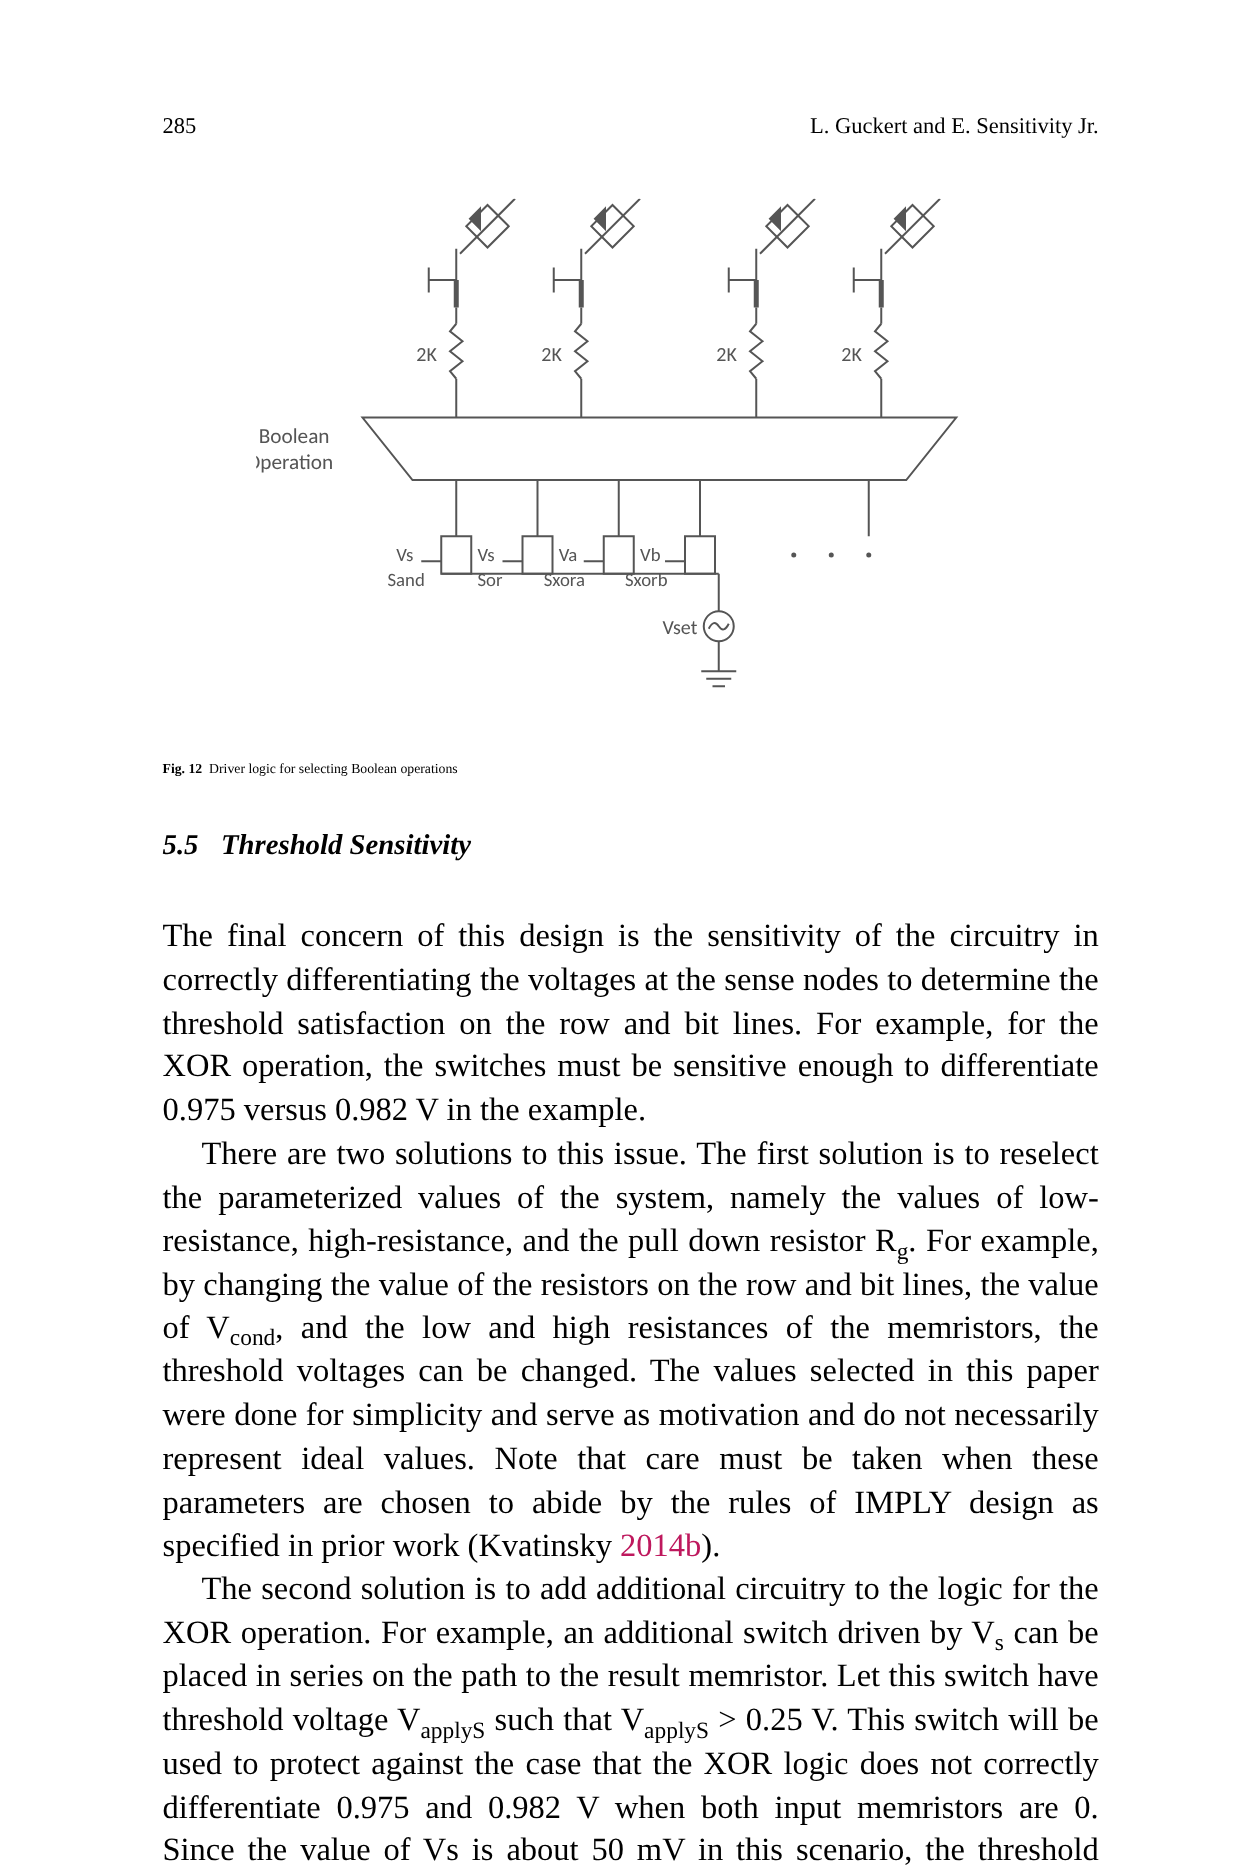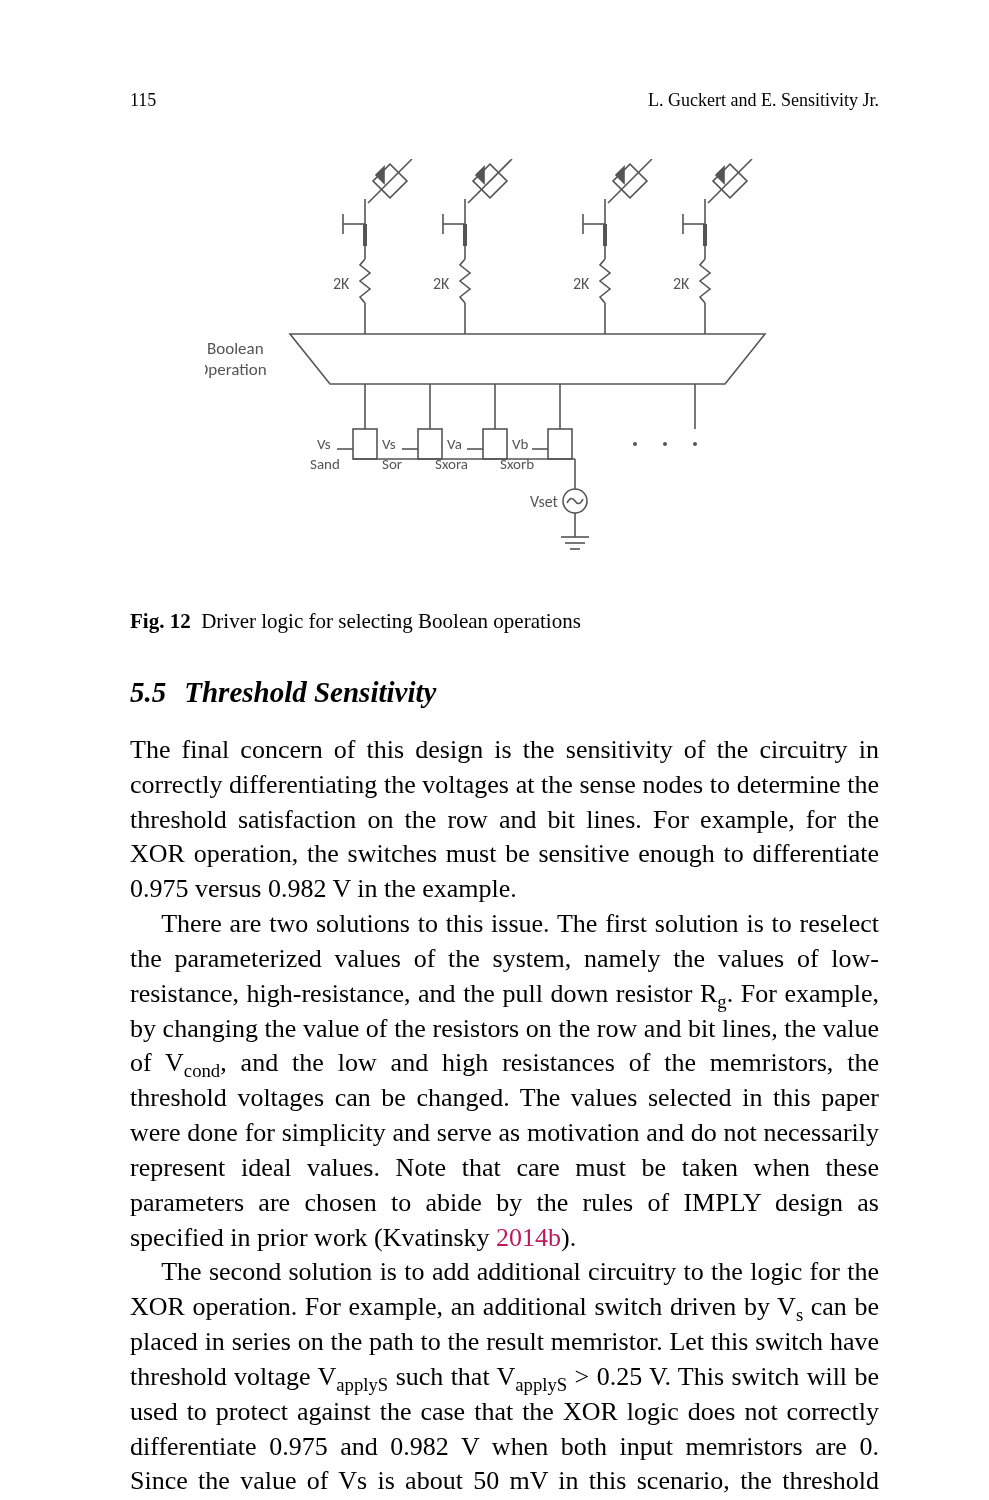--- a/index.html
+++ b/index.html
@@ -21,49 +21,49 @@
       margin-bottom: 48px;
     }
     .figure-area {
       display: flex;
       justify-content: center;
       margin-bottom: 30px;
       align-items: center;
     }
     .figure-svg { display: block; }
     .fig-caption {
-      font-size: 21px;
+      font-size: 11px;
       margin-top: 12px;
       margin-bottom: 42px;
     }
     .fig-caption .label { font-weight: bold; }
     .section-title {
-      font-size: 29px;
+      font-size: 23px;
       font-style: italic;
       font-weight: bold;
-      margin-bottom: 24px;
+      margin-bottom: 43px;
     }
     .section-title .num { font-style: italic; margin-right: 18px; }
     .body-text {
       font-size: 26px;
       line-height: 1.34;
       text-align: justify;
     }
     .body-text p { margin: 0; }
     .body-text .para { text-indent: 1.2em; }
     .body-text .first { text-indent: 0; }
     .year-ref { color: #be185d; }
     sub { font-size: 0.72em; vertical-align: sub; line-height: 0; }
   </style>
 </head>
 <body>
 
 <div class="page">
   <div class="header">
-    <span>115</span>
+    <span>285</span>
     <span>L. Guckert and E. Sensitivity Jr.</span>
   </div>
 
   <div class="figure-area">
     <svg class="figure-svg" width="600" height="420" viewBox="0 0 600 420">
       <g stroke="#555" stroke-width="1.6" fill="none" font-family="Calibri, Arial, sans-serif">
 
         <g>
 
           <g>

